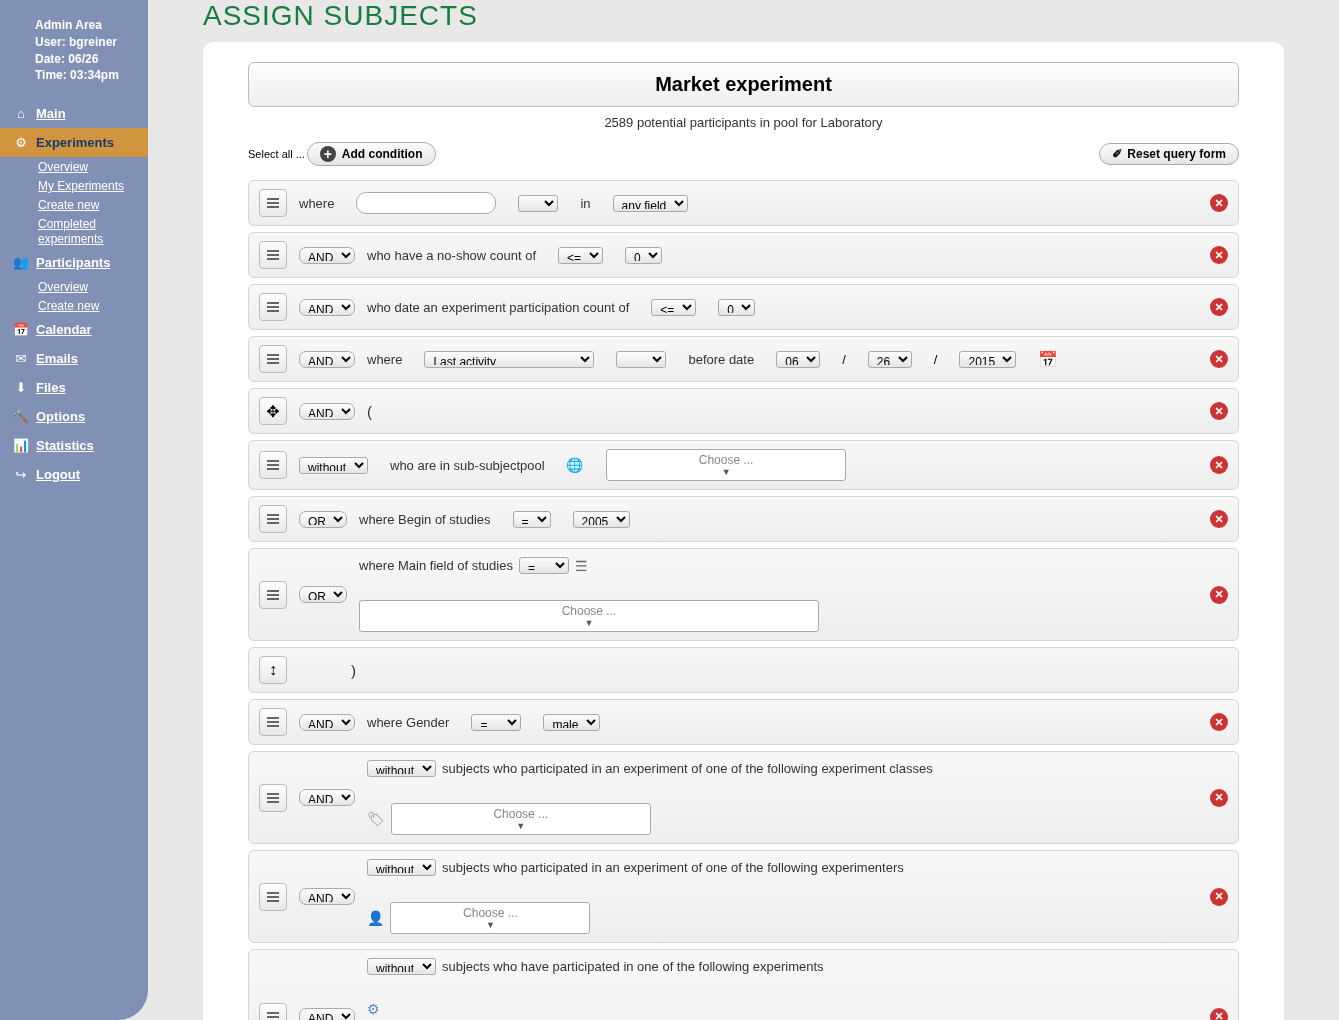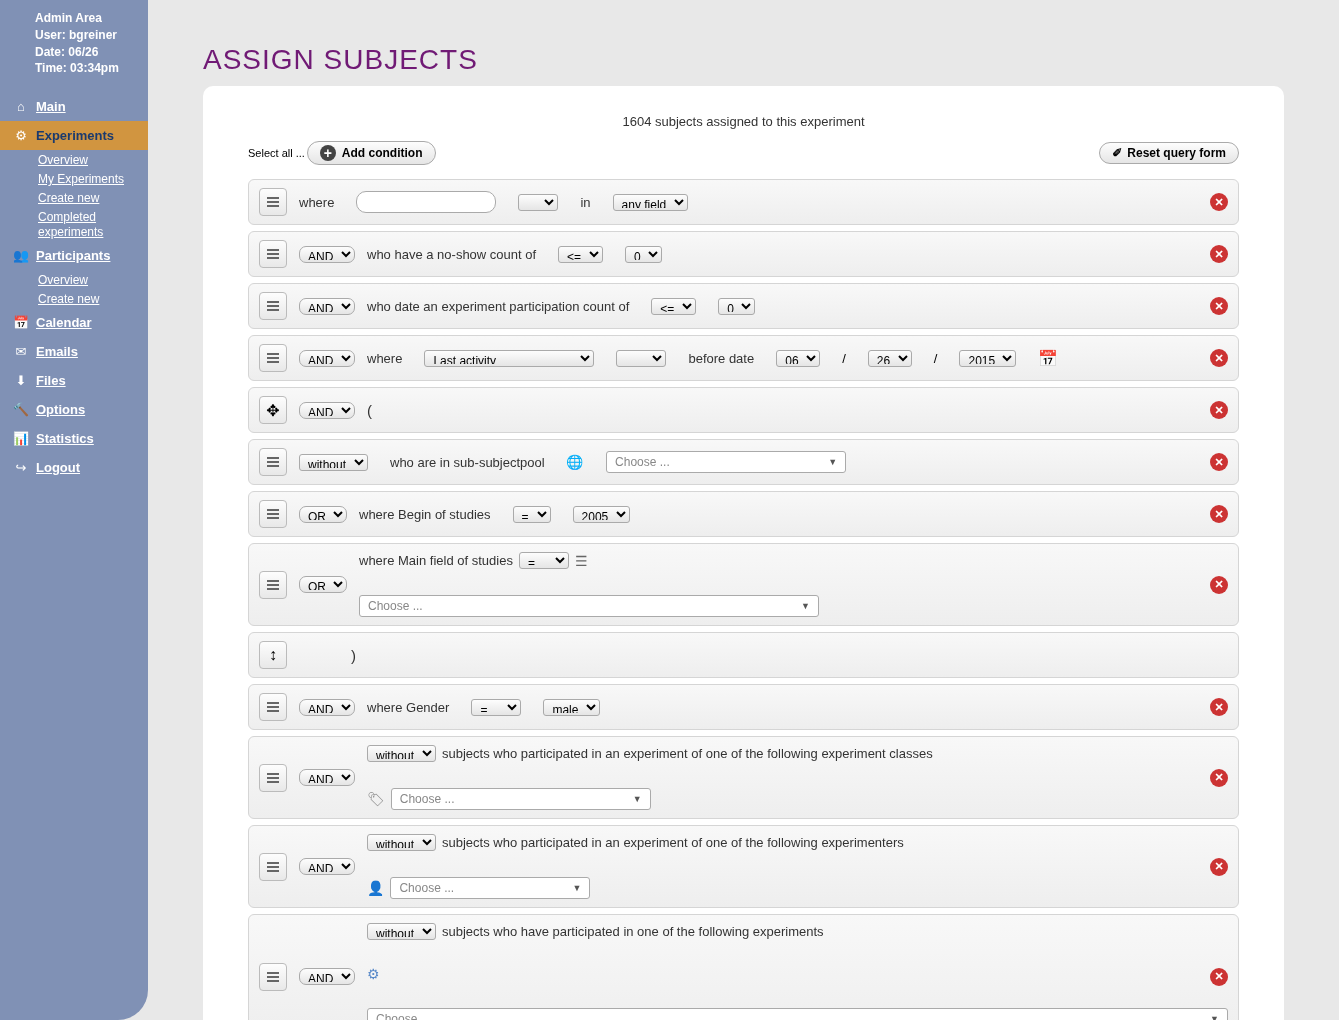--- a/index.html
+++ b/index.html
@@ -1,28 +1,28 @@
 <!DOCTYPE html>
 <html><head>
 <meta charset="utf-8">
 <style>
 * { box-sizing: border-box; margin: 0; padding: 0; }
 body { font-family: Arial, Helvetica, sans-serif; font-size: 13px; background: #e8e8e8; width: 1339px; height: 1020px; overflow: hidden; }
 .sidebar { position: absolute; left: 0; top: 0; width: 148px; height: 1020px; background: #8091b5; color: #fff; border-bottom-right-radius: 30px; }
-.sidebar-header { padding: 10px 12px 15px 35px; color: #fff; font-size: 12px; line-height: 1.4; font-weight: bold; }
+.sidebar-header { padding: 10px 12px 15px 35px; color: #fff; font-size: 12px; line-height: 1.4; font-weight: bold; margin-top: 7px; }
 .nav-item { display: flex; align-items: center; padding: 7px 10px 7px 12px; color: #fff; font-size: 13px; cursor: pointer; }
 .nav-item.active { background: #d19540; }
 .nav-item .icon { width: 18px; margin-right: 6px; text-align: center; }
 .nav-item .label { text-decoration: underline; font-weight: bold; }
 .nav-item.active .label { text-decoration: none; color: #1a3a6e; }
 .sub-items { padding-left: 38px; }
 .sub-item { padding: 2px 0; }
 .sub-item a { color: #fff; text-decoration: underline; font-size: 12px; cursor: pointer; }
 .main { position: absolute; left: 148px; top: 0; right: 0; height: 1020px; background: #e8e8e8; overflow: auto; }
-.page-title { font-size: 28px; color: #701a75; padding: 0 0 0 55px; font-weight: normal; letter-spacing: 1px; margin-top: 44px; }
+.page-title { font-size: 28px; color: #15803d; padding: 0 0 0 55px; font-weight: normal; letter-spacing: 1px; }
 .content-card { background: #fff; border-radius: 10px; margin: 10px 55px 20px 55px; padding: 20px 45px 30px 45px; }
 .exp-title-box { border: 1px solid #bbb; border-radius: 6px; background: linear-gradient(#fdfdfd, #eee); padding: 10px; text-align: center; font-size: 20px; font-weight: bold; }
 .info-line { text-align: center; font-size: 13px; padding: 8px 0 4px 0; color: #333; }
 .toolbar { display: flex; align-items: center; padding: 8px 0; }
 .select-all-label { font-size: 11px; font-weight: normal; margin-right: 2px; }
 .btn { display: inline-flex; align-items: center; border: 1px solid #aaa; border-radius: 14px; background: linear-gradient(#fdfdfd, #e5e5e5); padding: 3px 12px; cursor: pointer; font-size: 12px; font-weight: bold; }
 .btn .plus-circle { width: 16px; height: 16px; border-radius: 50%; background: #444; color: #fff; display: inline-flex; align-items: center; justify-content: center; margin-right: 6px; font-size: 14px; line-height: 1; }
 .btn .eraser { margin-right: 5px; }
 .toolbar .spacer { flex: 1; }
 .condition-row { background: linear-gradient(#f8f8f8, #eee); border: 1px solid #d5d5d5; border-radius: 6px; margin: 6px 0; padding: 8px 10px; display: flex; align-items: center; position: relative; min-height: 44px; }
@@ -30,21 +30,21 @@
 .drag-lines { display: flex; flex-direction: column; gap: 2px; }
 .drag-lines span { width: 12px; height: 2px; background: #666; display: block; }
 .drag-move { font-size: 16px; }
 .logic-select { margin-right: 12px; border-radius: 7px; }
 select { border: 1px solid #aaa; border-radius: 3px; background: linear-gradient(#fdfdfd, #e5e5e5); padding: 2px 4px; font-size: 12px; height: 17px; }
 select.wide { min-width: 170px; }
 input[type="text"] { border: 1px solid #aaa; border-radius: 10px; padding: 2px 8px; font-size: 12px; height: 22px; }
 .row-content { display: flex; align-items: center; flex-wrap: wrap; gap: 22px; flex: 1; }
 .row-text { color: #333; }
 .remove-btn { position: absolute; right: 10px; top: 50%; transform: translateY(-50%); width: 18px; height: 18px; border-radius: 50%; background: #c33; color: #fff; display: flex; align-items: center; justify-content: center; cursor: pointer; font-size: 11px; font-weight: bold; }
-.choose-box { border: 1px solid #aaa; border-radius: 3px; background: #fff; padding: 3px 8px; min-width: 200px; display: flex; align-items: center; justify-content: space-between; cursor: pointer; color: #888; font-size: 12px; }
+.choose-box { border: 1px solid #aaa; border-radius: 3px; background: #fff; padding: 3px 8px; min-width: 200px; display: flex; align-items: center; justify-content: space-between; cursor: pointer; color: #888; font-size: 12px; flex-direction: column; }
 .choose-box .arrow { font-size: 9px; color: #555; }
 .wide-choose { min-width: 560px; }
 .small-icon { font-size: 14px; }
 .calendar-icon { font-size: 16px; color: #333; }
 .globe-icon { color: #4a7db0; }
 .tag-icon { color: #888; }
 .user-icon { color: #c99a4a; }
 .gear-icon-sm { color: #5a8ac9; }
 .list-icon-sm { color: #666; font-size: 14px; }
 </style>
@@ -107,21 +107,22 @@
   <div class="nav-item">
     <span class="icon">↪</span>
     <span class="label">Logout</span>
   </div>
 </div>
 
 <div class="main">
   <div class="page-title">ASSIGN SUBJECTS</div>
 
   <div class="content-card">
-    <div class="info-line">1604 subjects assigned to this experiment</div>
+    <div class="exp-title-box">Market experiment</div>
+    <div class="info-line">2589 potential participants in pool for Laboratory</div>
 
     <div class="toolbar">
       <span class="select-all-label">Select all ...</span>
       <div class="btn">
         <span class="plus-circle">+</span>
         <span>Add condition</span>
       </div>
       <span class="spacer"></span>
       <div class="btn">
         <span class="eraser">✐</span>

